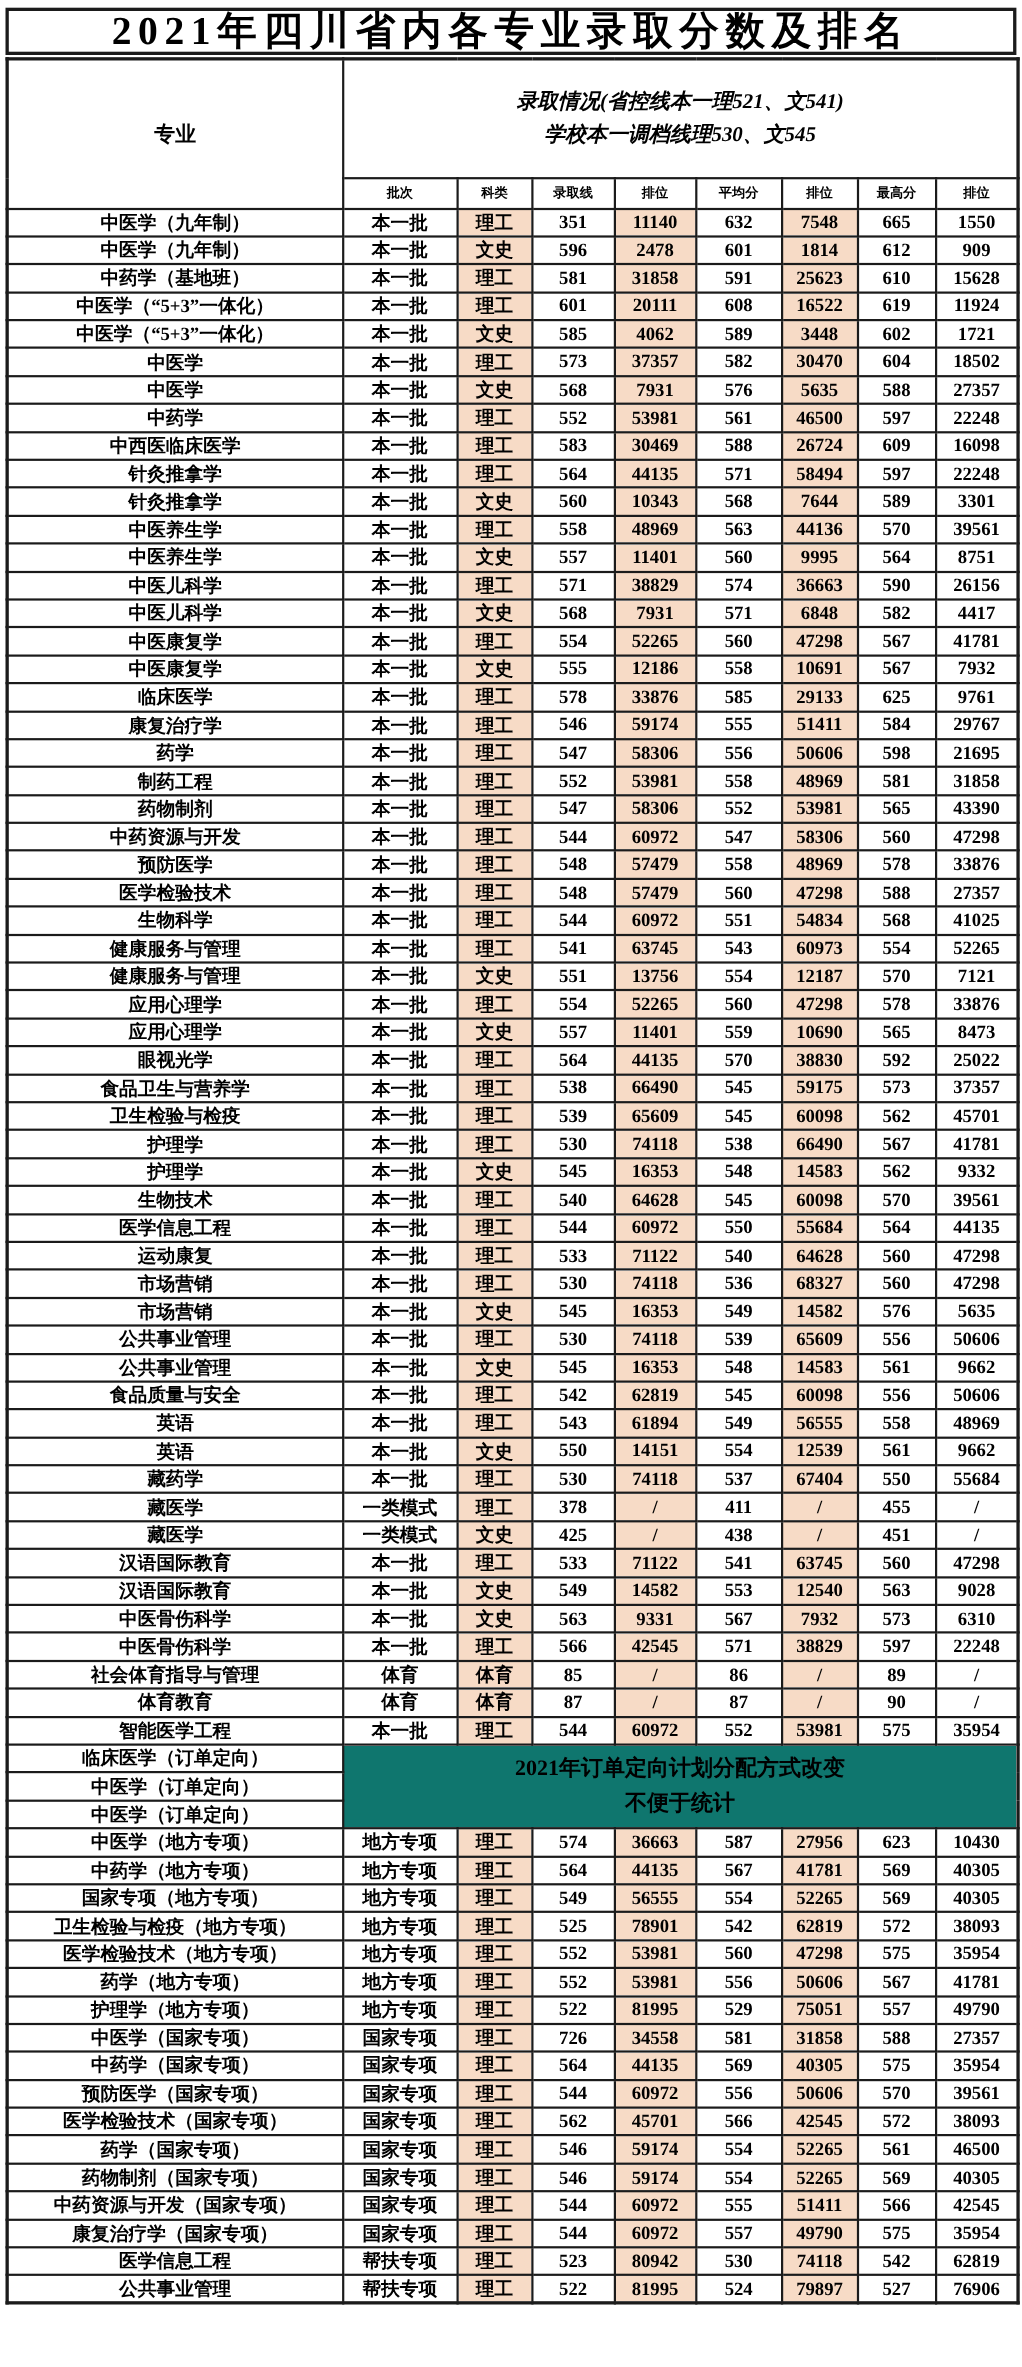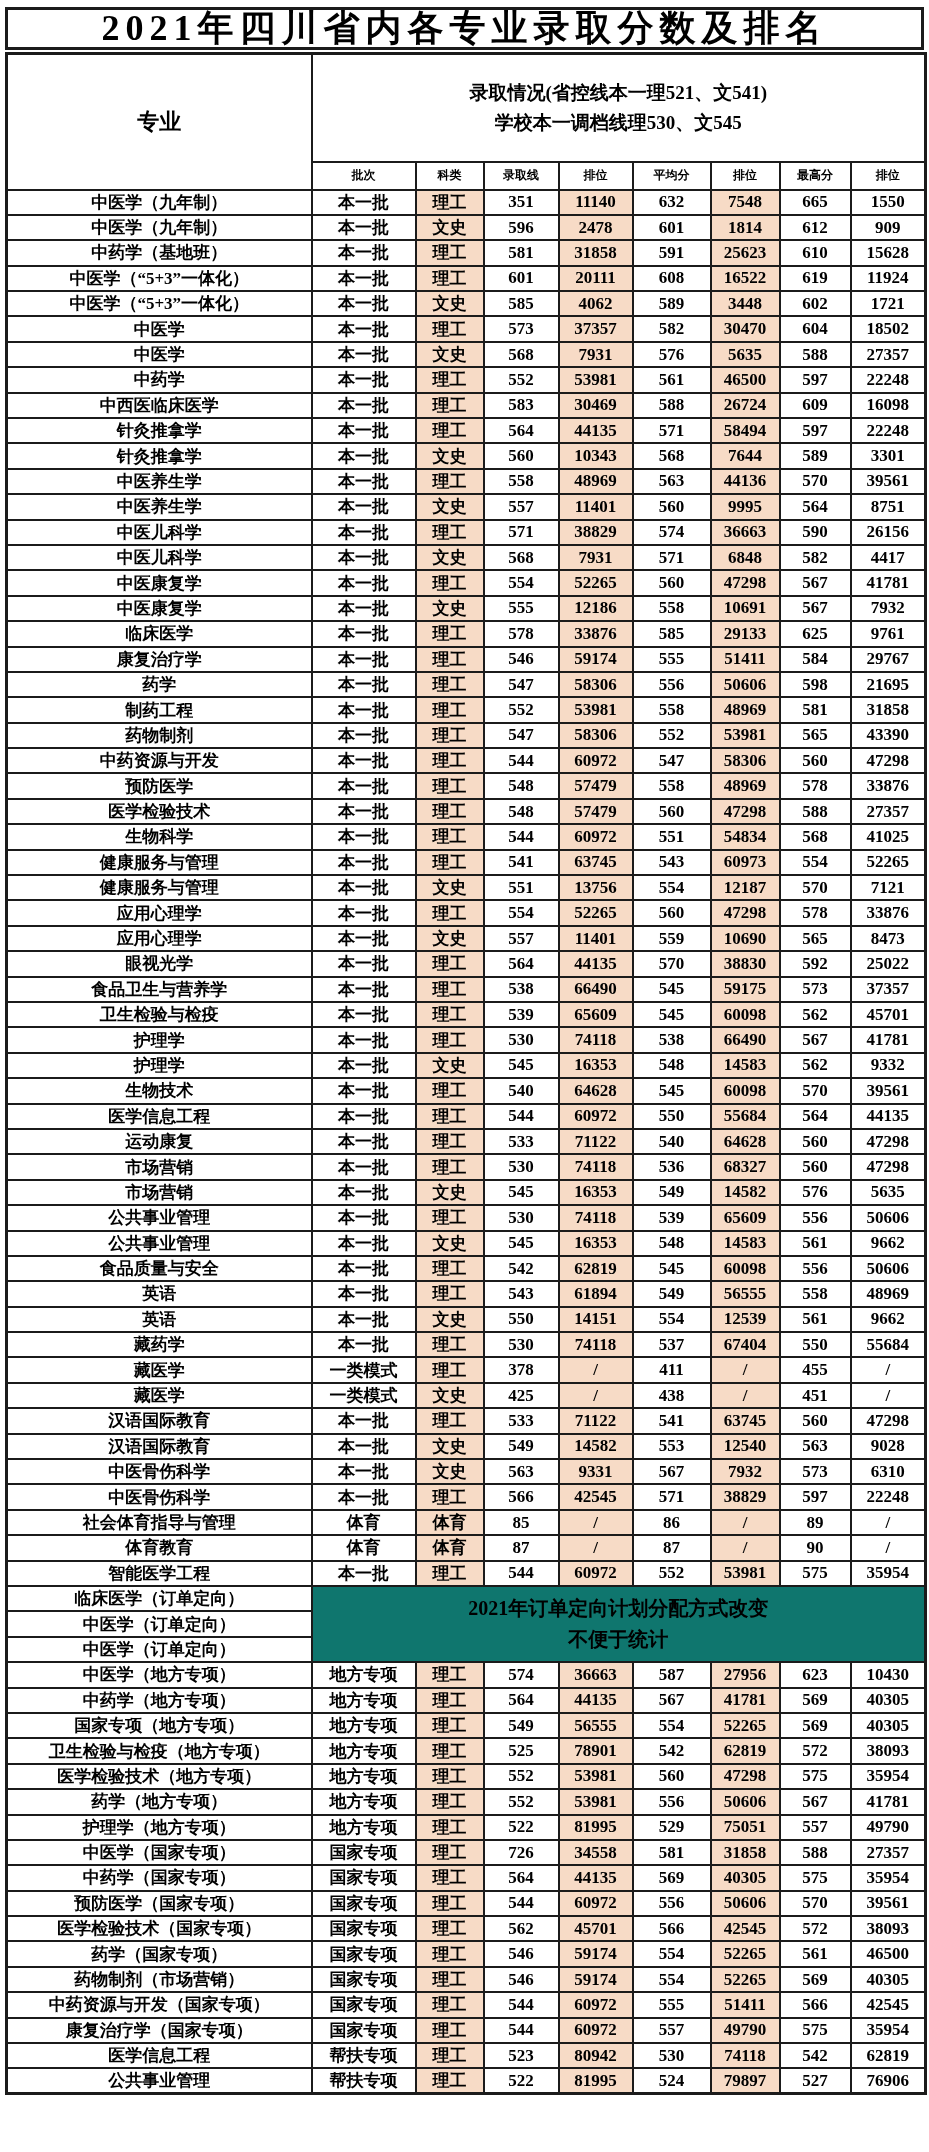--- a/index.html
+++ b/index.html
@@ -28,22 +28,22 @@
     border: 3px solid var(--bd);
   }
   table.main th, table.main td {
     border: 2px solid var(--bd);
     text-align: center; vertical-align: middle;
     padding: 0 2px;
     overflow: hidden; white-space: nowrap;
   }
   thead tr.merge-row th { height: 108px; }
   thead tr.cols-row th { height: 28px; font-size: 12px; }
-  th.major-head { font-size: 22px; }
-  .info-lines { line-height: 1.55; font-size: 19px; }
+  th.major-head { font-size: 19px; }
+  .info-lines { line-height: 1.55; font-size: 19px; font-style: italic; }
   tbody tr { height: 25.4px; }
   tbody td { font-size: 17px; }
   td.major { font-size: 17px; }
   td.hl { background: var(--hl); }
   td.note {
     font-size: 20px; line-height: 1.55;
     background: #0f766e;
   }
 </style>
 </head>
@@ -831,21 +831,21 @@
           <td>国家专项</td>
           <td class="hl">理工</td>
           <td>546</td>
           <td class="hl">59174</td>
           <td>554</td>
           <td class="hl">52265</td>
           <td>561</td>
           <td>46500</td>
         </tr>
         <tr>
-          <td class="major">药物制剂（市场营销）</td>
+          <td class="major">药物制剂（国家专项）</td>
           <td>国家专项</td>
           <td class="hl">理工</td>
           <td>546</td>
           <td class="hl">59174</td>
           <td>554</td>
           <td class="hl">52265</td>
           <td>569</td>
           <td>40305</td>
         </tr>
         <tr>

